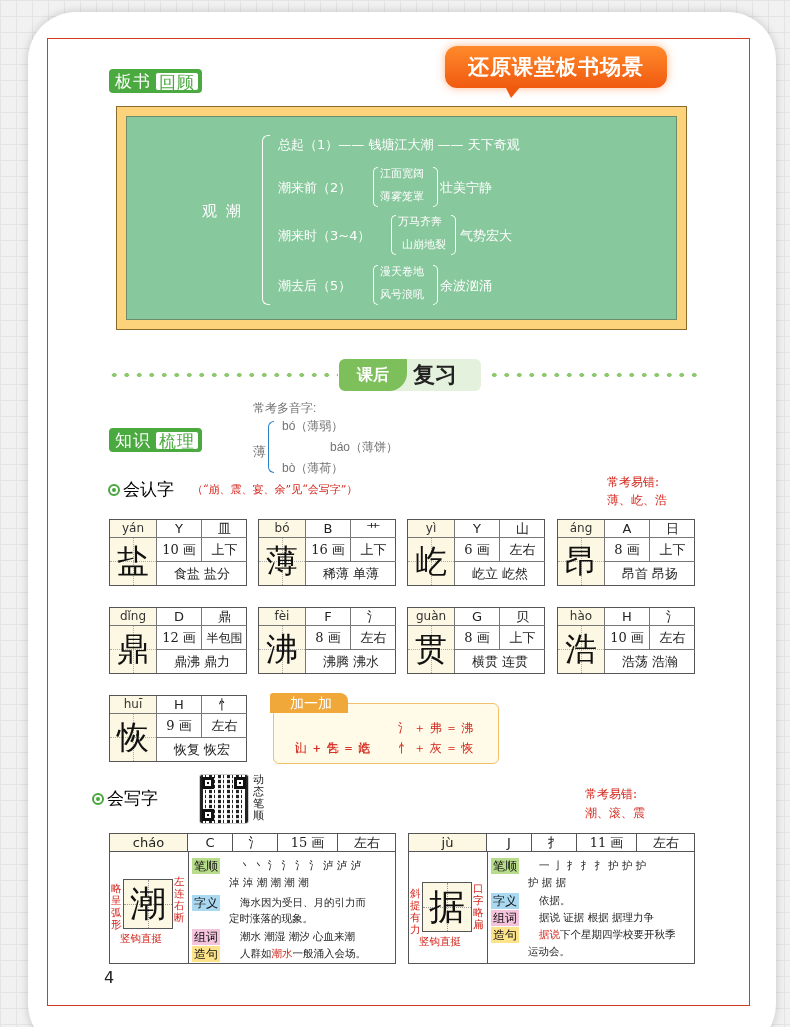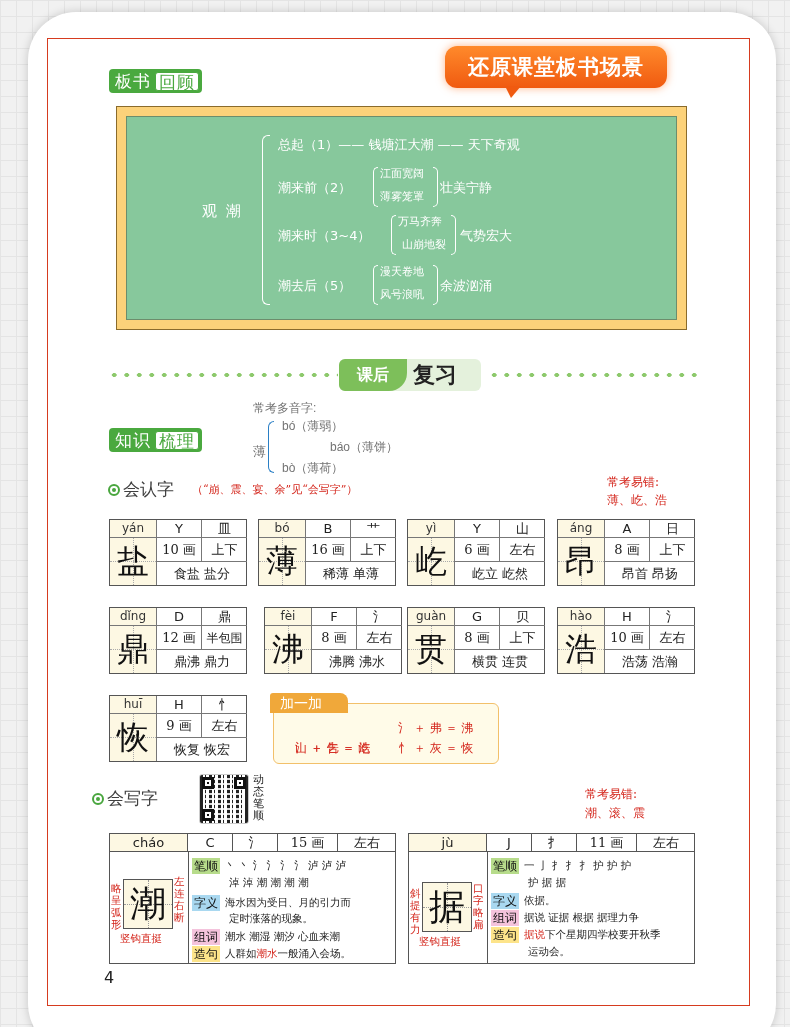--- a/index.html
+++ b/index.html
@@ -55,21 +55,21 @@
         background-size:12.5px 4px;}
   .review{position:absolute;left:339px;top:359px;width:142px;height:32px;
           background:#e4f1dc;border-radius:6px;}
   .review .a{position:absolute;left:0;top:0;width:68px;height:32px;background:#7dbf5a;
              border-radius:6px 0 18px 6px;color:#fff;font-size:16px;font-weight:bold;
              text-align:center;line-height:32px;}
   .review .b{position:absolute;left:74px;top:0;color:#222;font-size:22px;font-weight:bold;line-height:32px;}
 
   .blue{color:#737373;font-family:Liberation Sans, sans-serif;}
   .red{color:#d4261c;font-family:"DejaVu Serif",serif;}
-  .sechead{position:absolute;color:#404040;font-size:17px;display:flex;align-items:center;}
+  .sechead{position:absolute;color:#000000;font-size:17px;display:flex;align-items:center;}
   .sechead .dot{width:12px;height:12px;border-radius:50%;border:2px solid #49a63e;
                 display:inline-block;margin-right:3px;position:relative;}
   .sechead .dot:after{content:"";position:absolute;left:2px;top:2px;width:4px;height:4px;
                 border-radius:50%;background:#49a63e;}
 
   
   .card{position:absolute;width:138px;height:67px;border:1px solid #555;font-family:"DejaVu Serif",serif;background:#fff;}
   .card .py{position:absolute;left:0;top:0;width:47px;height:18px;background:#fdf8e3;border-right:1px solid #777;border-bottom:1px solid #777;
             font-family:"DejaVu Sans",sans-serif;font-size:12px;text-align:center;line-height:17px;color:#333;}
   .card .big{position:absolute;left:0;top:18px;width:47px;height:47px;background:#fdf8e3;border-right:1px solid #777;
@@ -80,39 +80,39 @@
   .card .c{position:absolute;font-size:13px;text-align:center;color:#222;}
   .card .ltr{left:47px;top:0;width:45px;height:18px;border-right:1px solid #777;border-bottom:1px solid #777;line-height:17px;font-family:"DejaVu Sans",sans-serif;}
   .card .rad{left:92px;top:0;width:45px;height:18px;border-bottom:1px solid #777;line-height:17px;}
   .card .str{left:47px;top:18px;width:45px;height:24px;border-right:1px solid #777;border-bottom:1px solid #777;line-height:24px;}
   .card .typ{left:92px;top:18px;width:45px;height:24px;border-bottom:1px solid #777;line-height:24px;}
   .card .wds{left:47px;top:42px;width:90px;height:23px;line-height:23px;}
 
   .addbox{position:absolute;left:273px;top:703px;width:226px;height:61px;background:#fffbe8;
           border:1px solid #f2c06a;border-radius:6px;}
   .addtag{position:absolute;left:270px;top:693px;width:78px;height:20px;background:#f0a83a;color:#fff;
-          font-size:14px;line-height:20px;padding-left:10px;border-radius:3px 8px 0 0;}
+          font-size:14px;line-height:20px;padding-left:20px;border-radius:3px 8px 0 0;}
   .addline{position:absolute;font-size:12px;color:#d4261c;font-family:"DejaVu Serif",serif;white-space:nowrap;}
 
   .qr{position:absolute;left:199px;top:774px;width:50px;height:50px;border:1px solid #ccc;border-radius:3px;
       background:
         repeating-linear-gradient(90deg,#222 0 3px,#fff 3px 5px,#222 5px 6px,#fff 6px 9px),
         #fff;}
   .qr:before{content:"";position:absolute;inset:3px;background:
       repeating-linear-gradient(0deg,rgba(255,255,255,.85) 0 2px,transparent 2px 5px);}
   .qr .f{position:absolute;width:12px;height:12px;border:3px solid #111;background:#fff;}
   .qr .f:after{content:"";position:absolute;left:2px;top:2px;width:2px;height:2px;background:#111;}
 
   
   .wcard{position:absolute;top:833px;width:287px;height:131px;border:1px solid #555;background:#fff;font-family:"DejaVu Serif",serif;}
   .wcard .hd{position:absolute;top:0;height:18px;border-bottom:1px solid #555;font-size:13px;text-align:center;line-height:17px;color:#222;}
   .wcard .hdpy{left:0;width:78px;background:#fdf8e3;border-right:1px solid #555;font-family:"DejaVu Sans",sans-serif;}
   .wcard .lab{display:inline-block;font-family:"DejaVu Sans",sans-serif;font-size:12px;padding:0 2px;height:16px;line-height:16px;color:#111;}
   .row{position:absolute;left:82px;font-size:10.5px;color:#222;white-space:nowrap;display:flex;align-items:center;}
-  .row .txt{margin-left:5px;text-align:center;}
+  .row .txt{margin-left:20px;text-align:center;}
   .gridbox{position:absolute;width:50px;height:50px;border:1px solid #555;background:#fdf8e3;font-size:36px;text-align:center;line-height:48px;color:#111;}
   .gridbox:before{content:"";position:absolute;left:24px;top:0;bottom:0;border-left:1px dotted #999;}
   .gridbox:after{content:"";position:absolute;top:24px;left:0;right:0;border-top:1px dotted #999;}
   .gridbox span{position:relative;z-index:1;}
   .vnote{position:absolute;font-size:10.5px;color:#d4261c;width:12px;line-height:12px;font-family:"DejaVu Serif",serif;}
 </style>
 </head>
 <body>
 
 <div class="sheet"></div>
@@ -220,21 +220,21 @@
 
 <div class="card" style="left:109px;top:607px;">
   <div class="py">dǐng</div>
   <div class="big"><span>鼎</span></div>
   <div class="c ltr">D</div>
   <div class="c rad">鼎</div>
   <div class="c str">12 画</div>
   <div class="c typ" style="font-size:12px;">半包围</div>
   <div class="c wds">鼎沸  鼎力</div>
 </div>
-<div class="card" style="left:264px;top:607px;padding-left:8px;">
+<div class="card" style="left:258px;top:607px;padding-left:8px;">
   <div class="py">fèi</div>
   <div class="big"><span>沸</span></div>
   <div class="c ltr">F</div>
   <div class="c rad">氵</div>
   <div class="c str">8 画</div>
   <div class="c typ">左右</div>
   <div class="c wds">沸腾  沸水</div>
 </div>
 <div class="card" style="left:407px;top:607px;">
   <div class="py">guàn</div>

